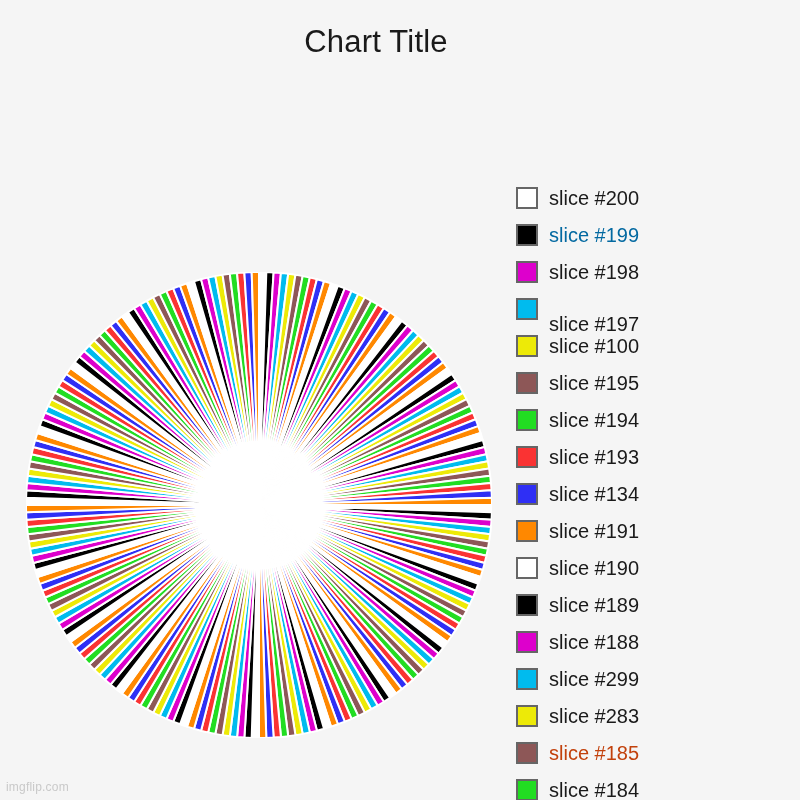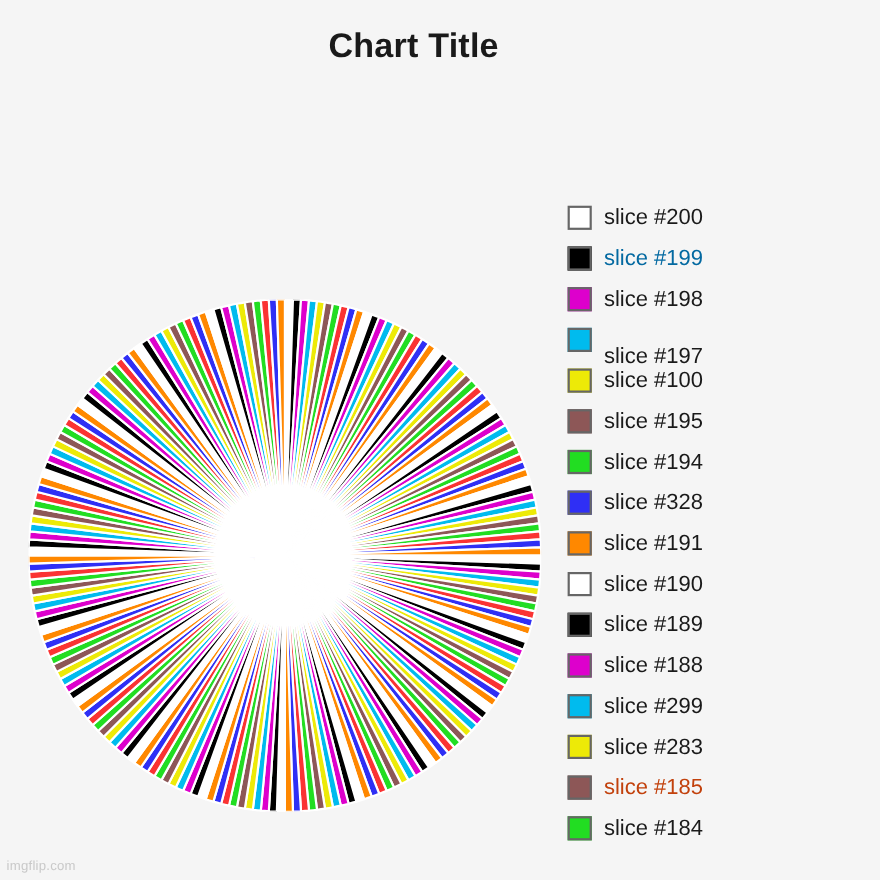--- a/index.html
+++ b/index.html
@@ -23,21 +23,21 @@
   }
   #chart-title {
     position: absolute;
     left: 0;
     top: 24px;
     width: 752px;
     text-align: center;
     font-size: 31px;
     color: #1a1a1a;
     font-family: "Liberation Sans", sans-serif;
-    font-weight: 700;
+    font-weight: 400;
     letter-spacing: 0.2px;
   }
   #pie-wrap {
     position: absolute;
     left: 26px;
     top: 272px;
     width: 466px;
     height: 466px;
   }
   #pie-svg {
@@ -317,22 +317,26 @@
       </div>
       <div class="legend-item">
         <div class="legend-swatch" style="background: rgb(141, 87, 87); border-color: rgb(102, 102, 102);"></div>
         <div class="legend-label" style="color: rgb(26, 26, 26);">slice #195</div>
       </div>
       <div class="legend-item">
         <div class="legend-swatch" style="background: rgb(34, 221, 34); border-color: rgb(102, 102, 102);"></div>
         <div class="legend-label" style="color: rgb(26, 26, 26);">slice #194</div>
       </div>
       <div class="legend-item">
+        <div class="legend-swatch" style="background: rgb(250, 51, 51); border-color: rgb(102, 102, 102);"></div>
+        <div class="legend-label" style="color: rgb(26, 26, 26);">slice #193</div>
+      </div>
+      <div class="legend-item">
         <div class="legend-swatch" style="background: rgb(47, 47, 245); border-color: rgb(102, 102, 102);"></div>
-        <div class="legend-label" style="color: rgb(26, 26, 26);">slice #328</div>
+        <div class="legend-label" style="color: rgb(26, 26, 26);">slice #134</div>
       </div>
       <div class="legend-item">
         <div class="legend-swatch" style="background: rgb(255, 136, 0); border-color: rgb(102, 102, 102);"></div>
         <div class="legend-label" style="color: rgb(26, 26, 26);">slice #191</div>
       </div>
       <div class="legend-item">
         <div class="legend-swatch" style="background: rgb(255, 255, 255); border-color: rgb(102, 102, 102);"></div>
         <div class="legend-label" style="color: rgb(26, 26, 26);">slice #190</div>
       </div>
       <div class="legend-item">

